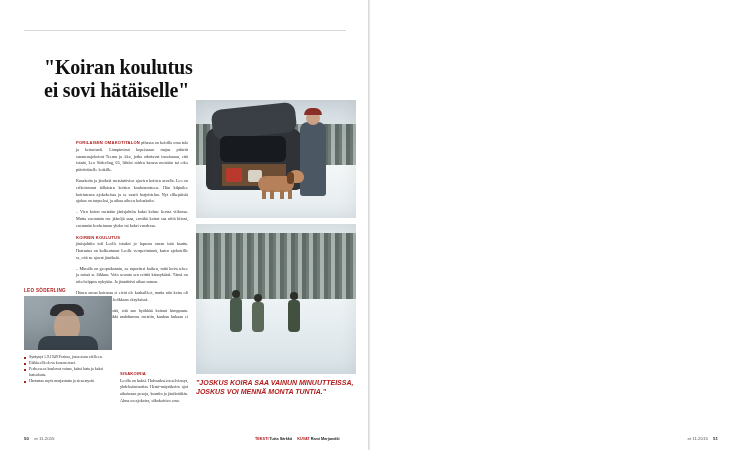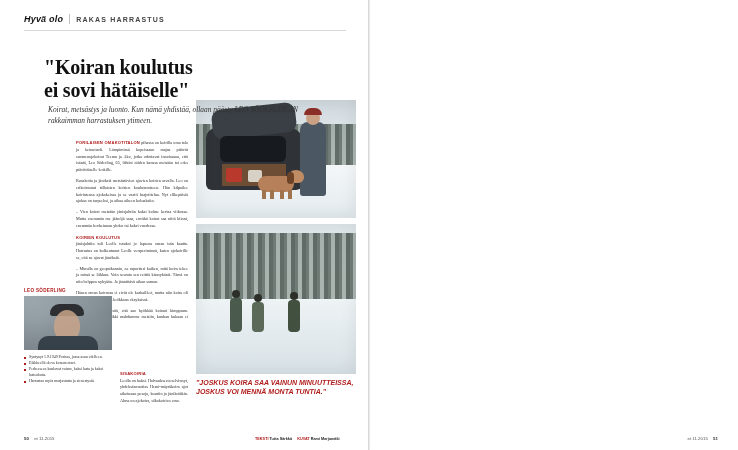--- a/index.html
+++ b/index.html
@@ -85,33 +85,27 @@
 
   .vig{position:absolute;inset:0;box-shadow:inset 0 0 18px rgba(0,0,0,0.08);}
 </style>
 </head>
 <body>
 
 <div class="spread">
 
   <div class="page page-left">
 
-    <div class="masthead">
-      <span class="mast-a">Hyvä olo</span>
-      <span class="mast-sep"></span>
-      <span class="mast-b">RAKAS HARRASTUS</span>
-    </div>
     <div class="rule-top"></div>
 
     <div class="headline">
       <h1 style="white-space:pre-line;">"Koiran koulutus
 ei sovi hätäiselle"</h1>
     </div>
 
-    <div class="standfirst">Koirat, metsästys ja luonto. Kun nämä yhdistää, ollaan päästy LEO SÖDERLINGIN rakkaimman harrastuksen ytimeen.</div>
 
     <div class="col" style="left:76px;top:140px;width:112px;">
       <p><span class="lead-in">PORILAISEN OMAKOTITALON</span><span> pihassa on koirilla oma talo ja keinutuoli. Lämpimissä kopeissaan majaa pitävät suomenajokoirat Teemu ja Ako, jotka odottavat innoissaan, että isäntä, Leo Söderling, 65, lähtisi niiden kanssa metsään tai edes päivittäiselle lenkille.</span></p>
       <p>Rusakoita ja jäniksiä metsästävien ajavien koirien arvalla. Leo on erikoistunut tällaisten koirien koulutamiseen. Hän kilpailee koirintensa ajokokeissa ja se vaatii harjoittelua. Nyt ellkepäisiä ajokas on tarpeeksi, ja aikaa aiheen koluaksiin.</p>
       <p>– Vien koirat metsään jänisjahtiin kaksi kolme kertaa viikossa. Mutta enemmän me jäänöjä saaa, enväkä koirat saa niitä kiinni, enemmän korkeinnan yhden tai kaksi vuodessa.</p>
       <p><span class="sub-head">KOIRIEN KOULUTUS</span><span> jänisjahtiin tuli Leolle tutuksi jo lapsena oman isän kautta. Harrastus on kulkeutunut Leolle verrperiminnä, kuten ajokoirille se, että ne ajavat jänöksiä.</span></p>
       <p>– Minulla on geopaikannin, ne raportteri kaiken, mitä koira tekee ja missä se liikkuu. Voin seurata sen reittiä kännykästä. Tämä on niin helppoa nykyään. Ja jännittävä aikan saman.</p>
       <p>Hänen oman koiransa ei eivät ole karkailleet, mutta niin koira oli aikanaan ajon jälkeen kolkkaan eksyksissä.</p>
       <p>– Ensten pelkkään sitä, että suo hyökkää koirani kimppuun. Perustaminen näi kaikki mahdumme metsiin, kunhan kukaan ei tapa koiriani.</p>
     </div>

